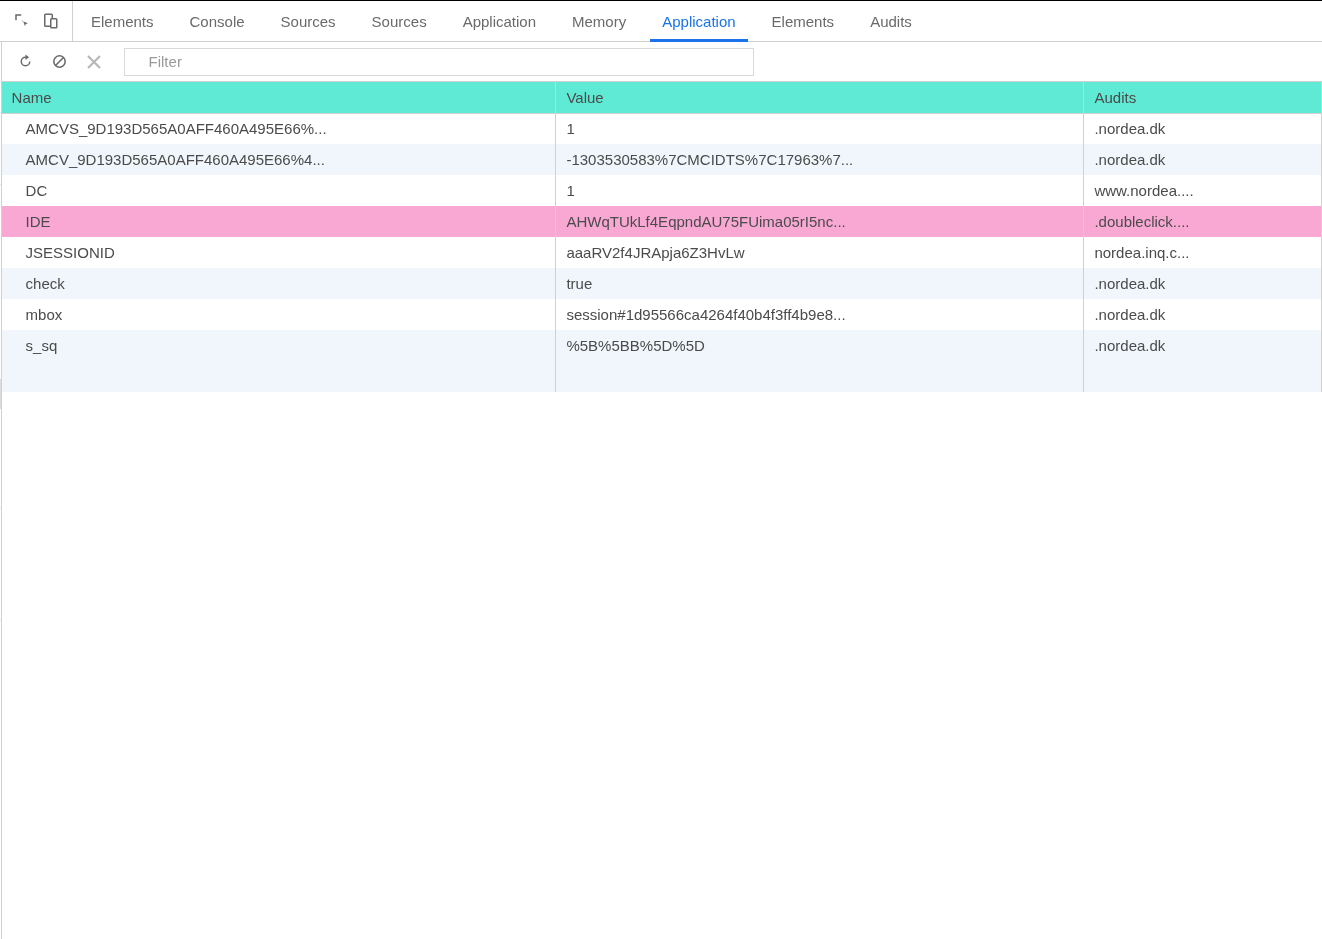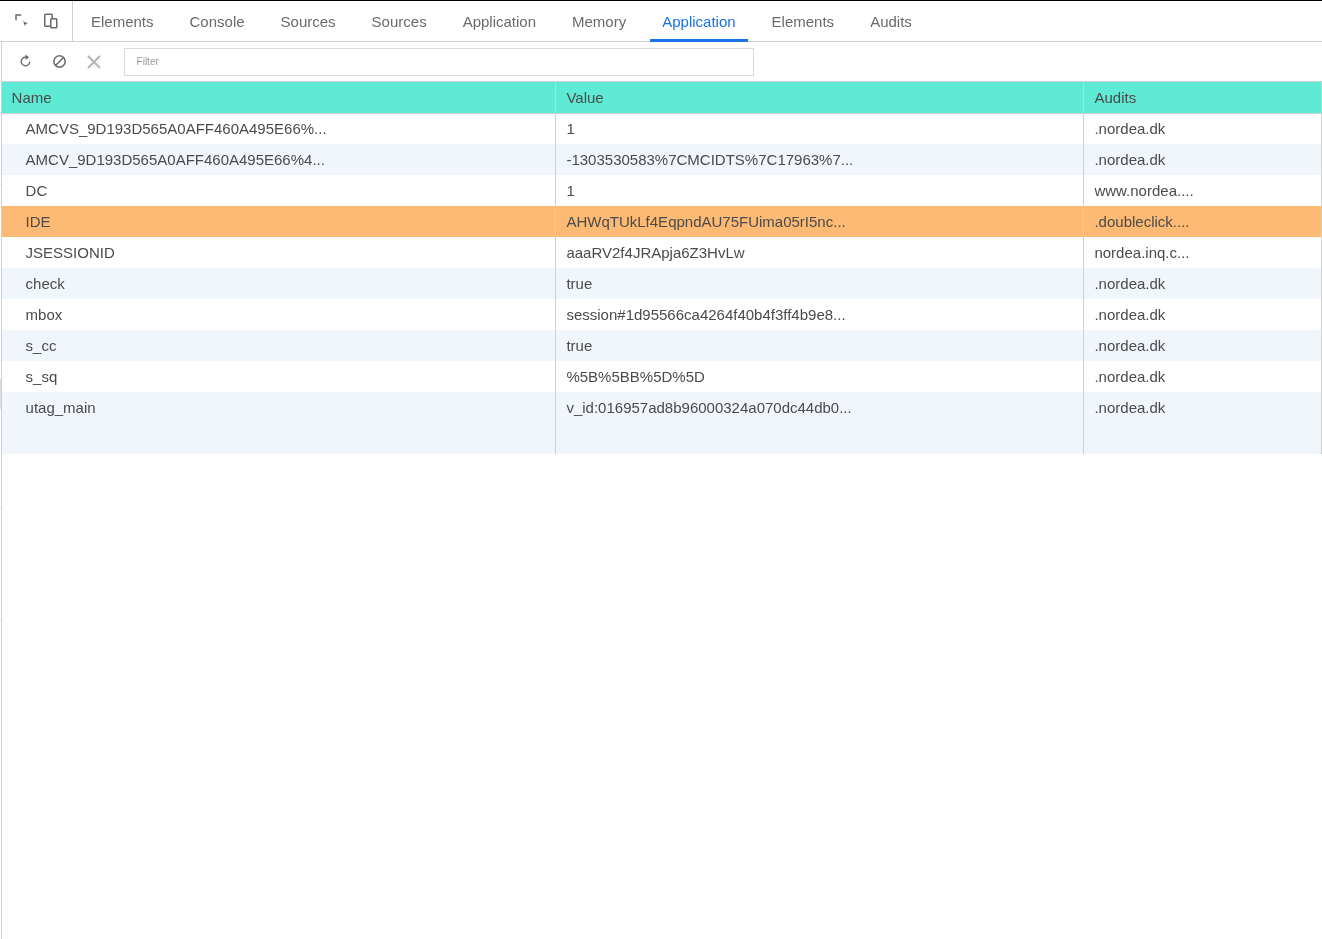--- a/index.html
+++ b/index.html
@@ -106,22 +106,22 @@
   .toolbar .tool-btn {
     width: 24px; height: 24px;
     display: flex; align-items: center; justify-content: center;
     color: #6a6a6a;
     cursor: pointer;
   }
   .filter-input {
     flex: 0 1 630px;
     height: 28px;
     border: 1px solid #d9d9d9;
-    padding: 0 12px;
-    font-size: 10px;
+    padding: 0 24px;
+    font-size: 15px;
     color: #4b4b4b;
     margin-left: 8px;
     outline: none;
   }
   .filter-input::placeholder { color: #9a9a9a; }
   
   .table-wrap { flex: 1 1 auto; overflow: auto; }
   table.cookies {
     width: 100%;
     border-collapse: collapse;
@@ -143,21 +143,21 @@
     color: #4b4b4b;
   }
   table.cookies td {
     color: #4b4b4b;
   }
   table.cookies td.name { padding-left: 24px; margin-top: 24px; }
   table.cookies tbody tr:nth-child(even):not(.highlight) td {
     background: #f0f6fb;
   }
   table.cookies tbody tr.highlight td {
-    background: #fdba74;
+    background: #f9a8d4;
   }
   table.cookies tbody tr.empty td {
     background: #f0f6fb;
     height: 31px;
   }
   .col-name { width: 42%; }
   .col-value { width: 40%; }
   .col-domain { width: 18%; }
   
   svg { fill: currentColor; }
@@ -328,32 +328,22 @@
               <td class="name">check</td>
               <td>true</td>
               <td>.nordea.dk</td>
             </tr>
             <tr>
               <td class="name">mbox</td>
               <td>session#1d95566ca4264f40b4f3ff4b9e8...</td>
               <td>.nordea.dk</td>
             </tr>
             <tr>
-              <td class="name">s_cc</td>
-              <td>true</td>
-              <td>.nordea.dk</td>
-            </tr>
-            <tr>
               <td class="name">s_sq</td>
               <td>%5B%5BB%5D%5D</td>
-              <td>.nordea.dk</td>
-            </tr>
-            <tr>
-              <td class="name">utag_main</td>
-              <td>v_id:016957ad8b96000324a070dc44db0...</td>
               <td>.nordea.dk</td>
             </tr>
             <tr class="empty">
               <td></td>
               <td></td>
               <td></td>
             </tr>
           </tbody>
       </table>
     </div>

